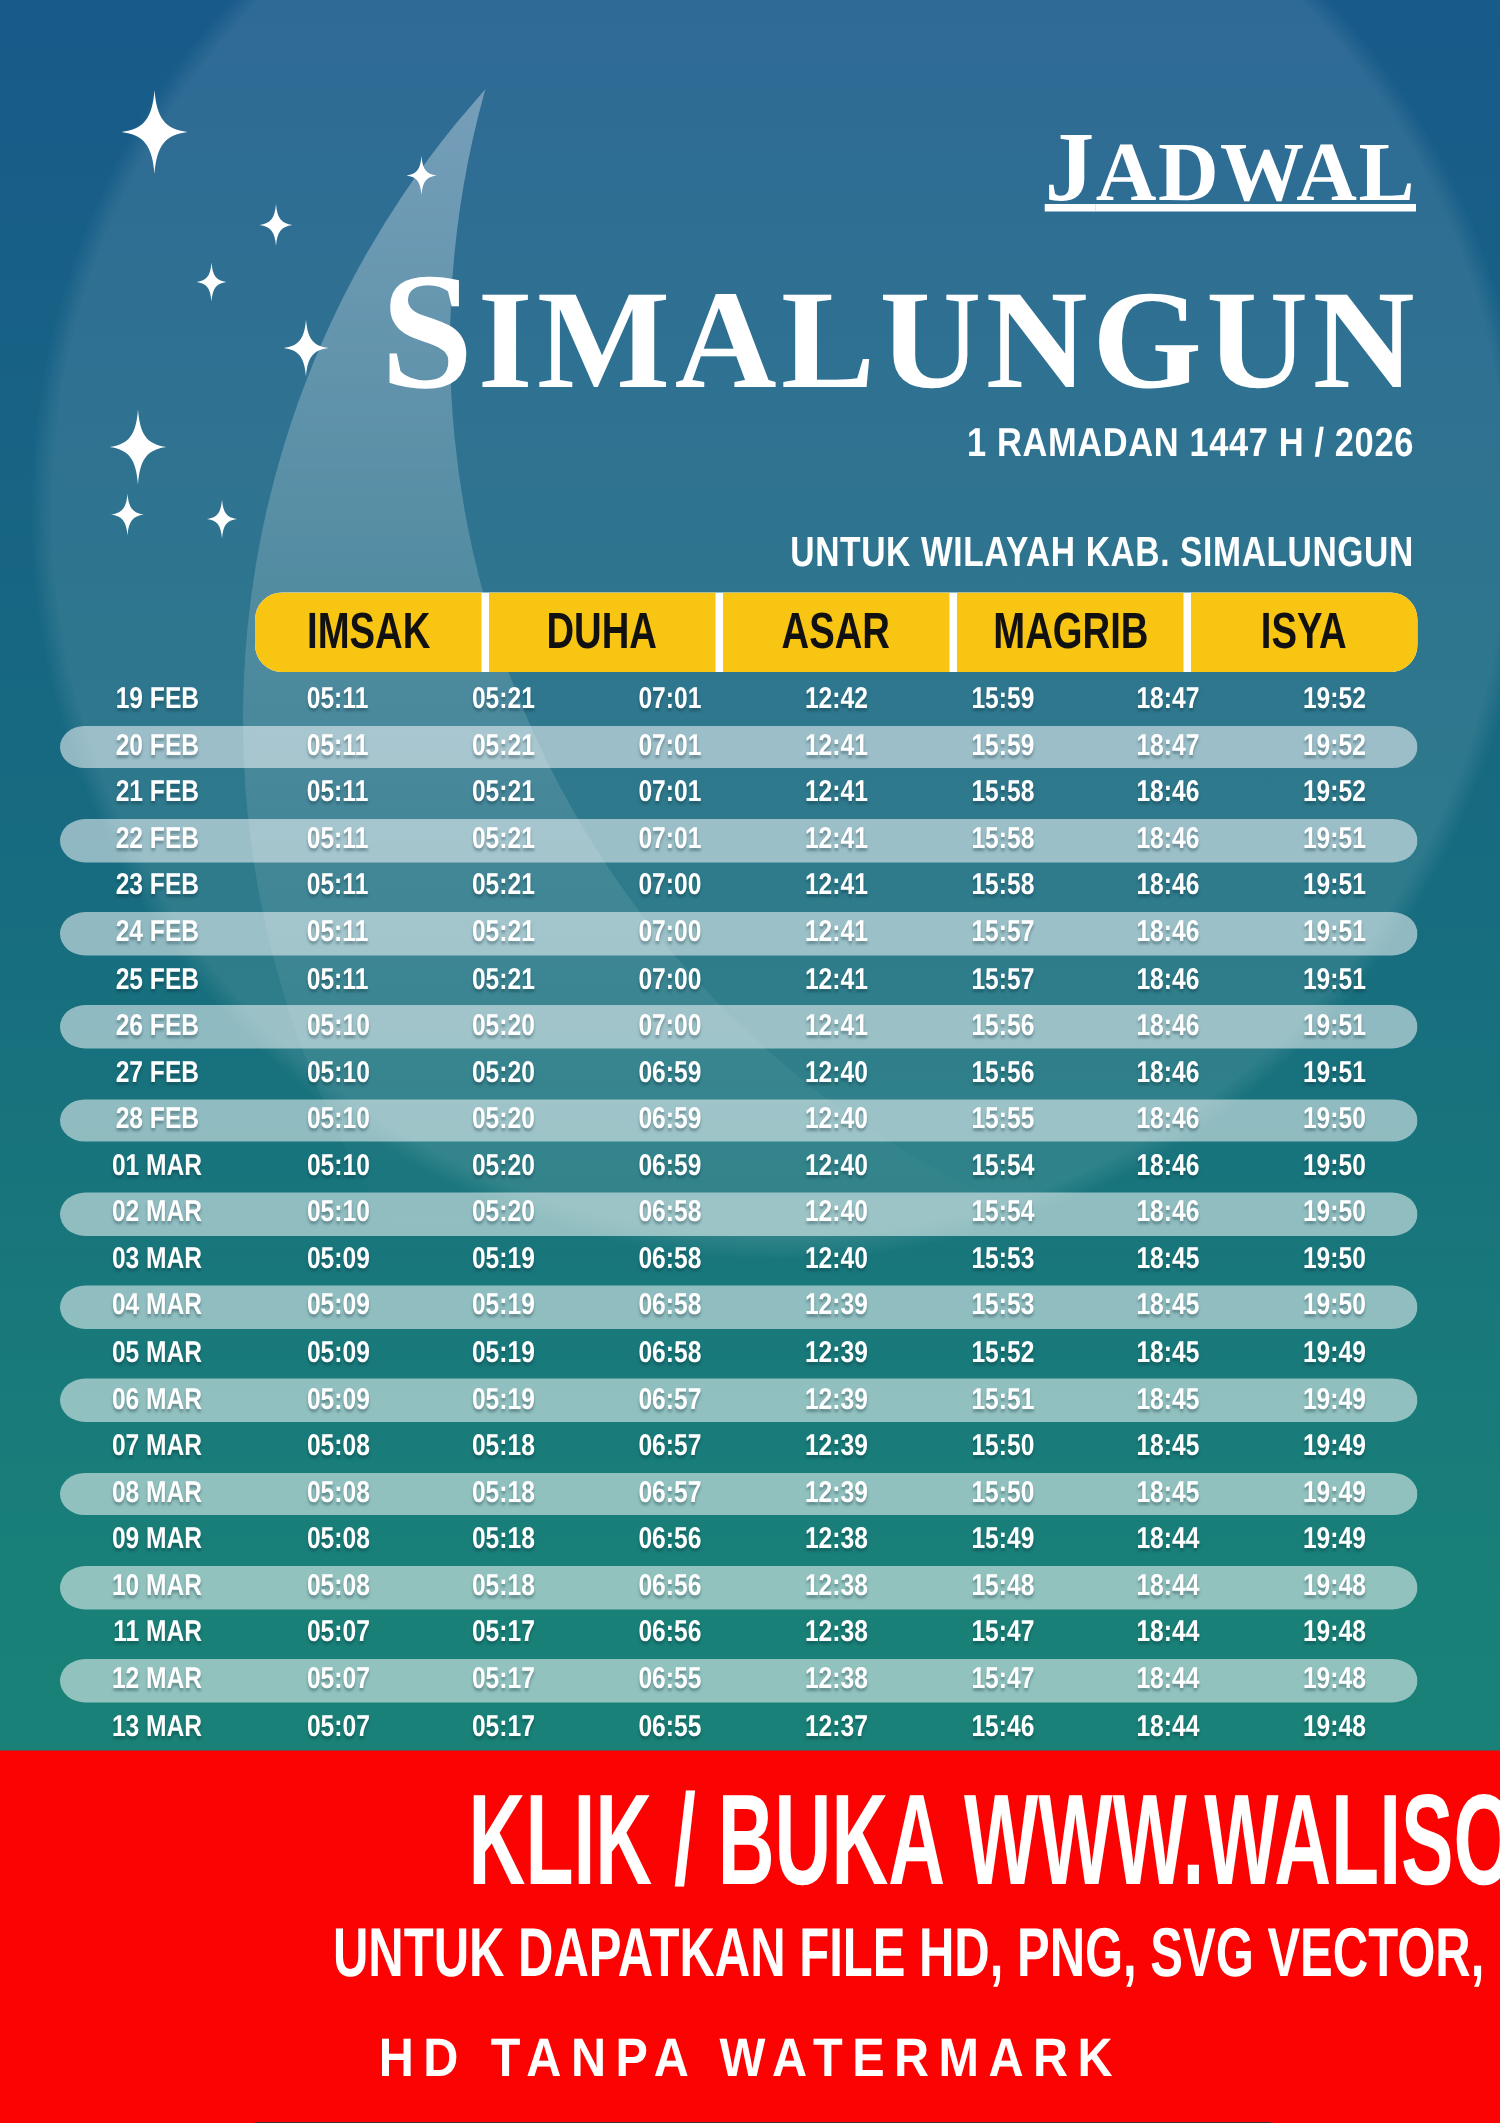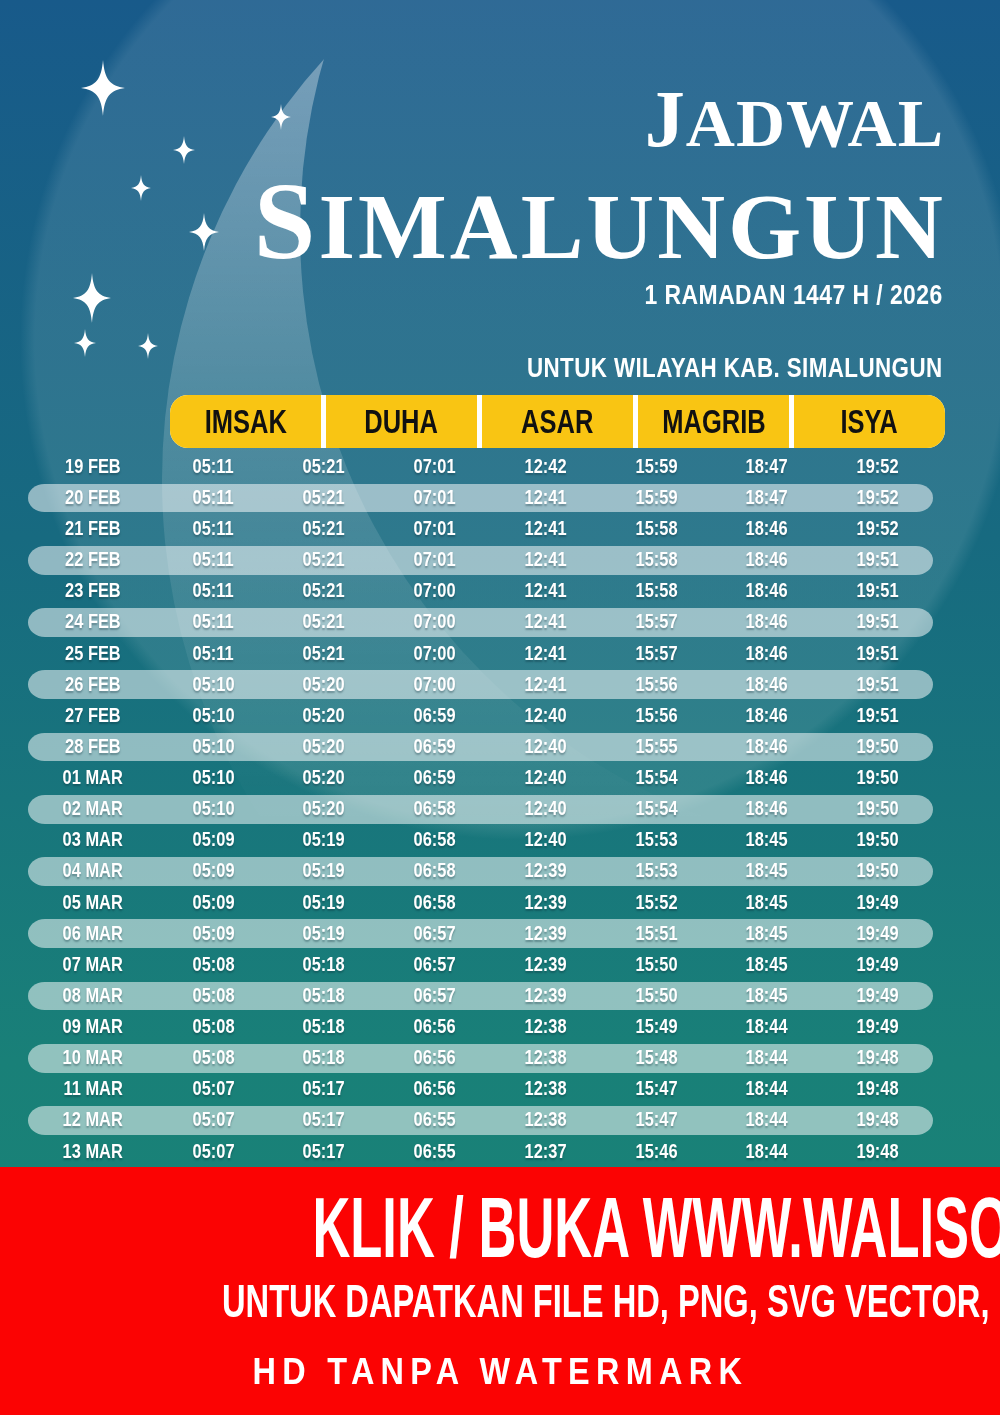--- a/index.html
+++ b/index.html
@@ -7,35 +7,35 @@
     position:relative;width:1000px;height:1415px;overflow:hidden;
     background:linear-gradient(180deg,#185A8A 0%,#176A80 38%,#198078 75%,#1A8476 100%);
     font-family:"Liberation Sans",sans-serif;
   }
   .deco{position:absolute;inset:0;width:100%;height:100%;pointer-events:none;}
   
   .hdr{position:absolute;top:0;left:0;right:57px;text-align:right;color:#fff;}
   .title{position:absolute;right:0;font-family:"Liberation Serif",serif;font-weight:700;
          color:#fff;line-height:1;white-space:nowrap;}
   .title::first-letter{font-size:1.18em;}
-  .t1{top:79px;font-size:68px;letter-spacing:1px;margin-right:-1px;}
+  .t1{top:79px;font-size:56px;letter-spacing:1px;margin-right:-1px;text-decoration:underline;}
   .t2{top:166px;font-size:94px;letter-spacing:3px;margin-right:-3px;}
   .sub{position:absolute;right:0;font-weight:700;color:#fff;line-height:1;white-space:nowrap;text-decoration:underline;}
   .s1{top:282px;font-size:27px;}
   .s2{top:322px;font-size:28px;margin-top:32px;}
   .cx85{display:inline-block;transform:scaleX(0.85);transform-origin:right center;letter-spacing:0.5px;}
   .cx80{display:inline-block;transform:scaleX(0.80);transform-origin:right center;letter-spacing:0.5px;}
   
   .thead{position:absolute;left:170px;top:395px;width:775px;height:53px;
          display:flex;gap:5px;background:#fff;border-radius:18px;overflow:hidden;}
   .th{flex:1;background:#F9C513;display:flex;align-items:center;justify-content:center;}
   .hs{display:inline-block;font-size:34px;font-weight:700;color:#111;
       transform:scaleX(0.75);white-space:nowrap;}
   
-  .tbody{position:absolute;left:28px;top:452px;width:905px;}
+  .tbody{position:absolute;left:40px;top:452px;width:905px;}
   .row{height:28.64px;display:grid;grid-template-columns:130px repeat(7,1fr);align-items:center;}
   .row.alt{background:rgba(255,255,255,0.52);background-clip:content-box;
            padding:2.5px 0;border-radius:18px;}
   .cell{text-align:center;}
   .cond{display:inline-block;font-size:20px;font-weight:700;color:#fff;white-space:nowrap;
         transform:scaleX(0.82);text-shadow:0 2px 2px rgba(8,40,52,0.35);}
   
   .banner{position:absolute;left:0;top:1167px;width:1000px;height:248px;background:#FB0303;
           text-align:center;color:#fff;box-sizing:border-box;padding-top:17px;}
   .banner div{line-height:1;white-space:nowrap;}

